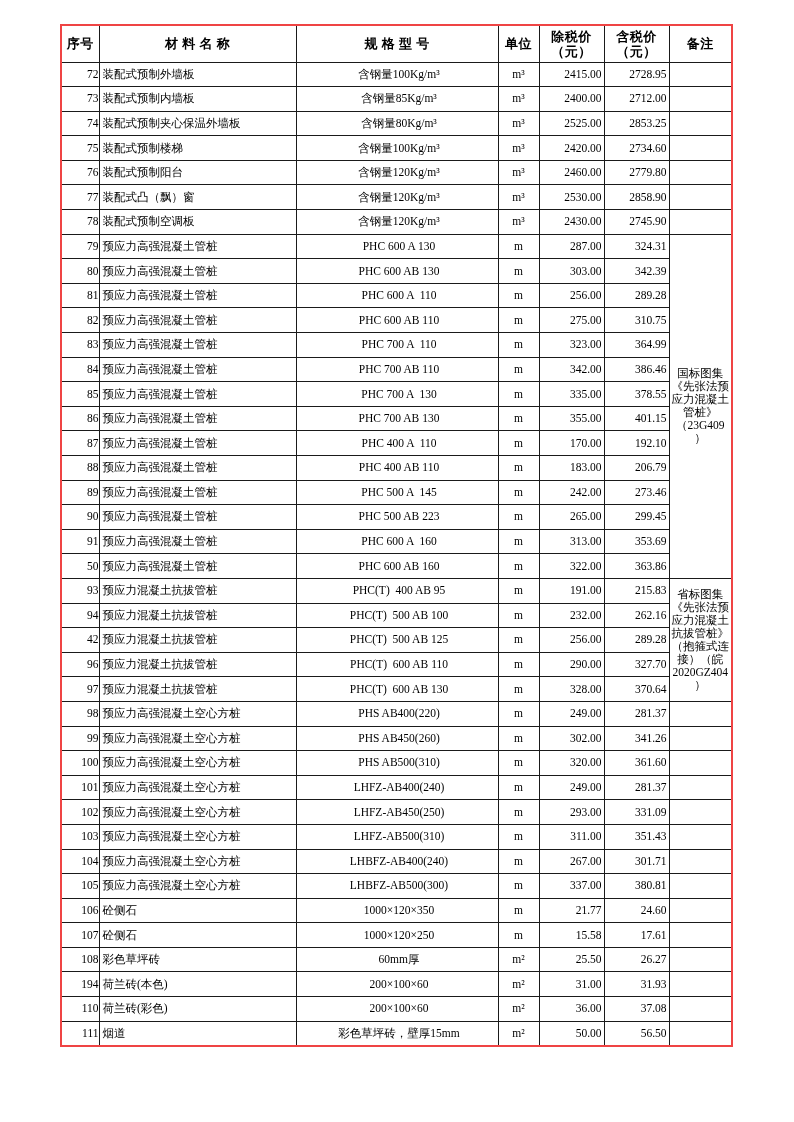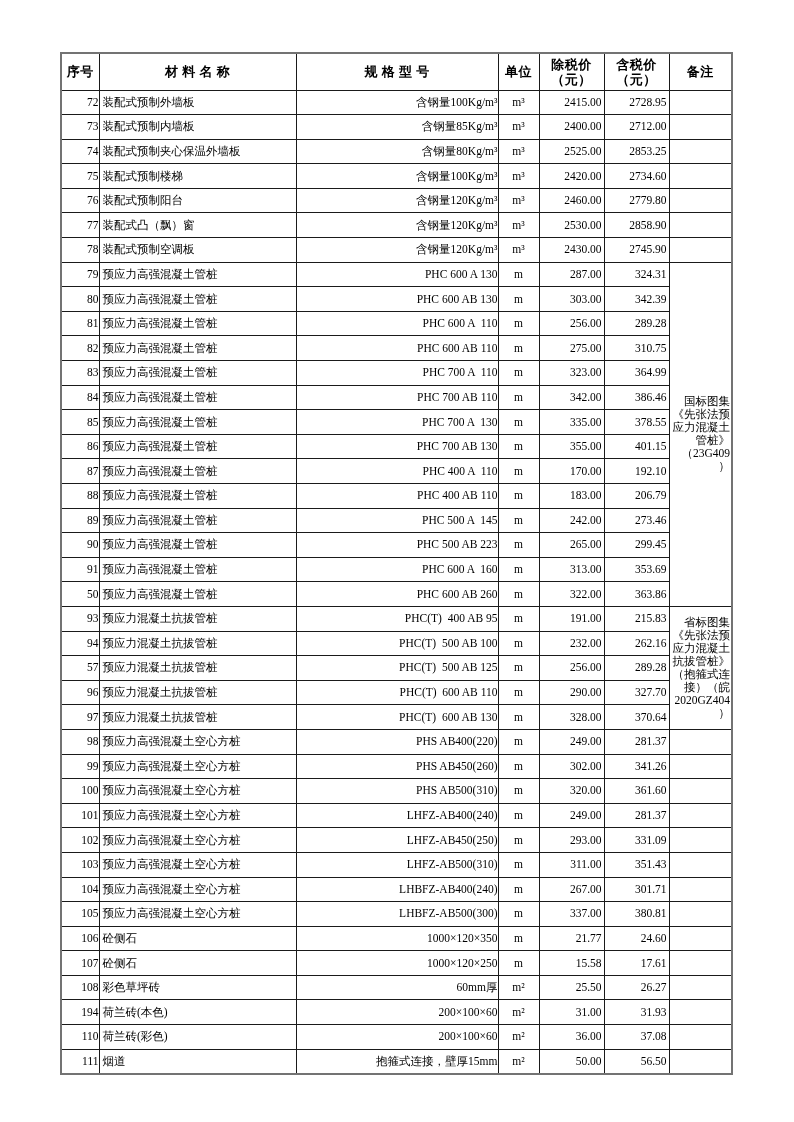--- a/index.html
+++ b/index.html
@@ -8,50 +8,50 @@
     width: 794px; height: 1122px;
     font-family: "Liberation Serif", "DejaVu Serif", serif;
     color: #000000;
     position: relative;
     overflow: hidden;
   }
   .sheet { position: absolute; left: 0; top: 0; width: 794px; height: 1122px; }
 
   table.price-table {
     position: absolute;
-    left: 60px; top: 52px;
+    left: 60px; top: 24px;
     width: 671px;
     border-collapse: collapse;
     table-layout: fixed;
-    border: 2px solid #737373;
+    border: 2px solid #ef4444;
   }
   .price-table th, .price-table td {
     border: 1.5px solid #1a1a1a;
     overflow: hidden;
     vertical-align: middle;
   }
   .price-table thead tr { height: 37px; }
   .price-table tbody tr { height: 24.6px; }
   .price-table th {
     font-weight: bold;
     font-size: 13px;
     text-align: center;
     white-space: pre-line;
     line-height: 15px;
     letter-spacing: 0.5px;
   }
   .price-table td { font-size: 11.5px; line-height: 13px; }
 
   .c-no    { text-align: right; }
   .c-name  { text-align: left; padding-left: 3px; white-space: pre; }
-  .c-spec  { text-align: right; padding-left: 4px; white-space: pre; }
+  .c-spec  { text-align: center; padding-left: 4px; white-space: pre; }
   .c-unit  { text-align: center; font-family: Liberation Serif, serif; }
   .c-price { text-align: right; padding-right: 2px; font-variant-numeric: tabular-nums; }
   .c-remark{
-    text-align: right;
+    text-align: center;
     font-size: 11px;
     line-height: 15.5px;
     padding: 2px 1px;
     overflow-wrap: break-word;
   }
 </style>
 </head>
 <body>
 
 <div class="sheet">
@@ -243,21 +243,21 @@
     <td class="c-no">91</td>
     <td class="c-name">预应力高强混凝土管桩</td>
     <td class="c-spec">PHC 600 A  160</td>
     <td class="c-unit">m</td>
     <td class="c-price">313.00</td>
     <td class="c-price">353.69</td>
   </tr>
         <tr>
     <td class="c-no">50</td>
     <td class="c-name">预应力高强混凝土管桩</td>
-    <td class="c-spec">PHC 600 AB 260</td>
+    <td class="c-spec">PHC 600 AB 160</td>
     <td class="c-unit">m</td>
     <td class="c-price">322.00</td>
     <td class="c-price">363.86</td>
   </tr>
         <tr>
     <td class="c-no">93</td>
     <td class="c-name">预应力混凝土抗拔管桩</td>
     <td class="c-spec">PHC(T)  400 AB 95</td>
     <td class="c-unit">m</td>
     <td class="c-price">191.00</td>
@@ -266,21 +266,21 @@
         </tr>
         <tr>
     <td class="c-no">94</td>
     <td class="c-name">预应力混凝土抗拔管桩</td>
     <td class="c-spec">PHC(T)  500 AB 100</td>
     <td class="c-unit">m</td>
     <td class="c-price">232.00</td>
     <td class="c-price">262.16</td>
   </tr>
         <tr>
-    <td class="c-no">57</td>
+    <td class="c-no">42</td>
     <td class="c-name">预应力混凝土抗拔管桩</td>
     <td class="c-spec">PHC(T)  500 AB 125</td>
     <td class="c-unit">m</td>
     <td class="c-price">256.00</td>
     <td class="c-price">289.28</td>
   </tr>
         <tr>
     <td class="c-no">96</td>
     <td class="c-name">预应力混凝土抗拔管桩</td>
     <td class="c-spec">PHC(T)  600 AB 110</td>
@@ -409,21 +409,21 @@
     <td class="c-name">荷兰砖(彩色)</td>
     <td class="c-spec">200×100×60</td>
     <td class="c-unit">m²</td>
     <td class="c-price">36.00</td>
     <td class="c-price">37.08</td>
   <td class="c-remark"></td>
         </tr>
         <tr>
     <td class="c-no">111</td>
     <td class="c-name">烟道</td>
-    <td class="c-spec">抱箍式连接，壁厚15mm</td>
+    <td class="c-spec">彩色草坪砖，壁厚15mm</td>
     <td class="c-unit">m²</td>
     <td class="c-price">50.00</td>
     <td class="c-price">56.50</td>
   <td class="c-remark"></td>
         </tr>
       </tbody>
   </table>
 </div>
 
 </body></html>

